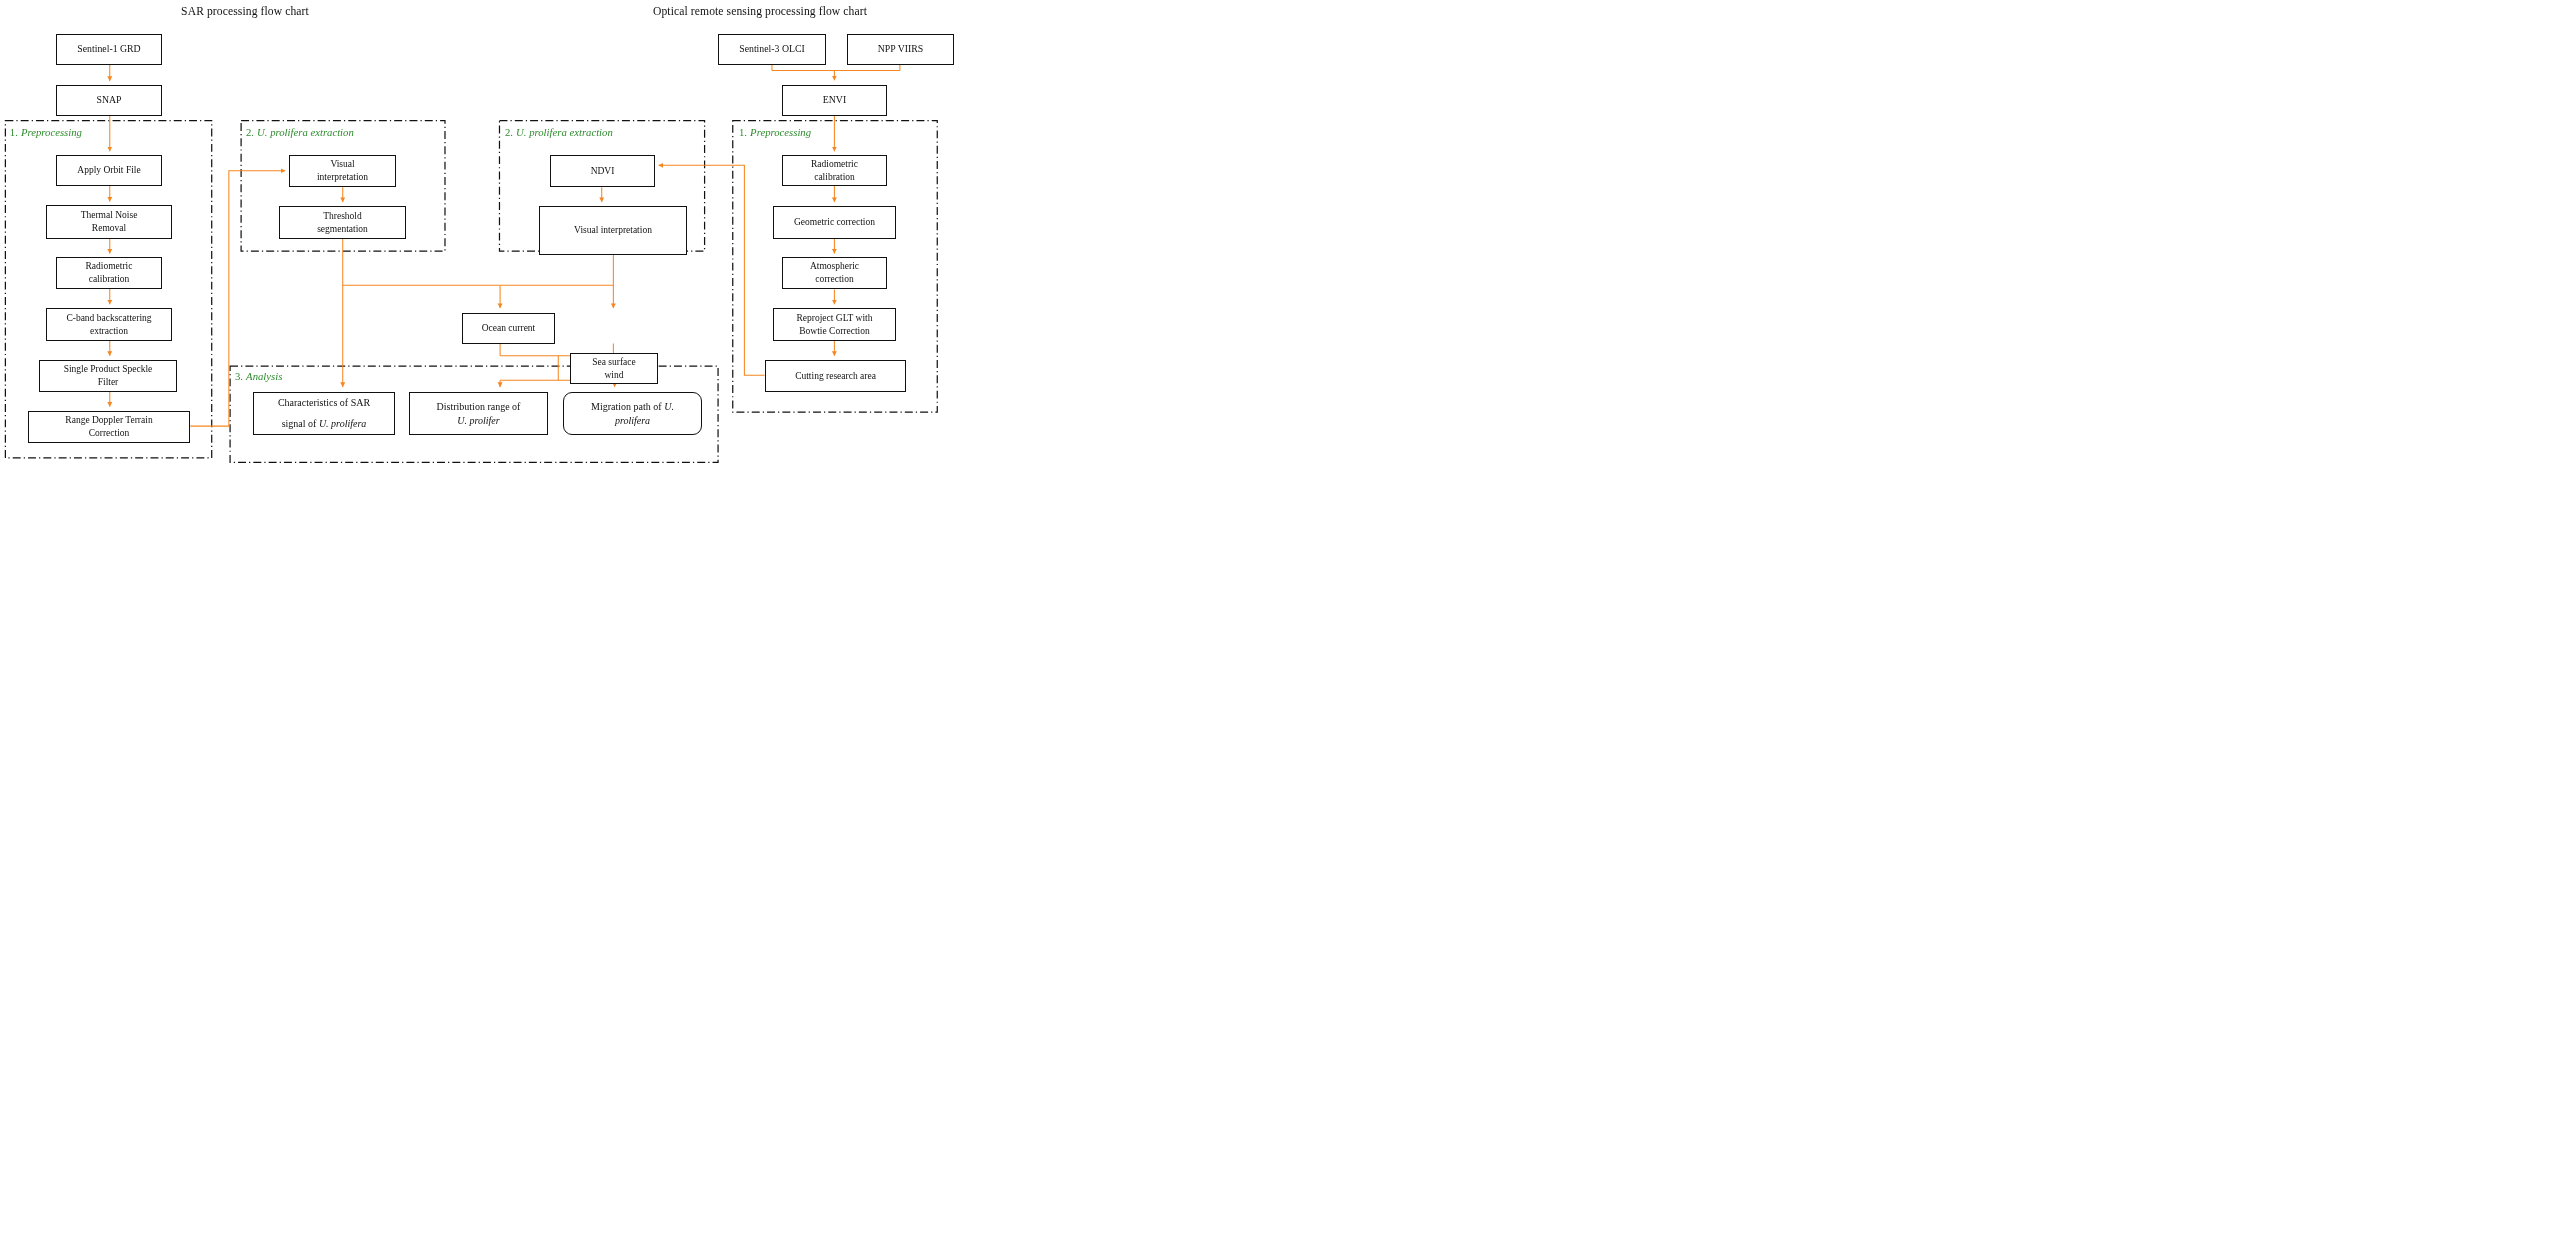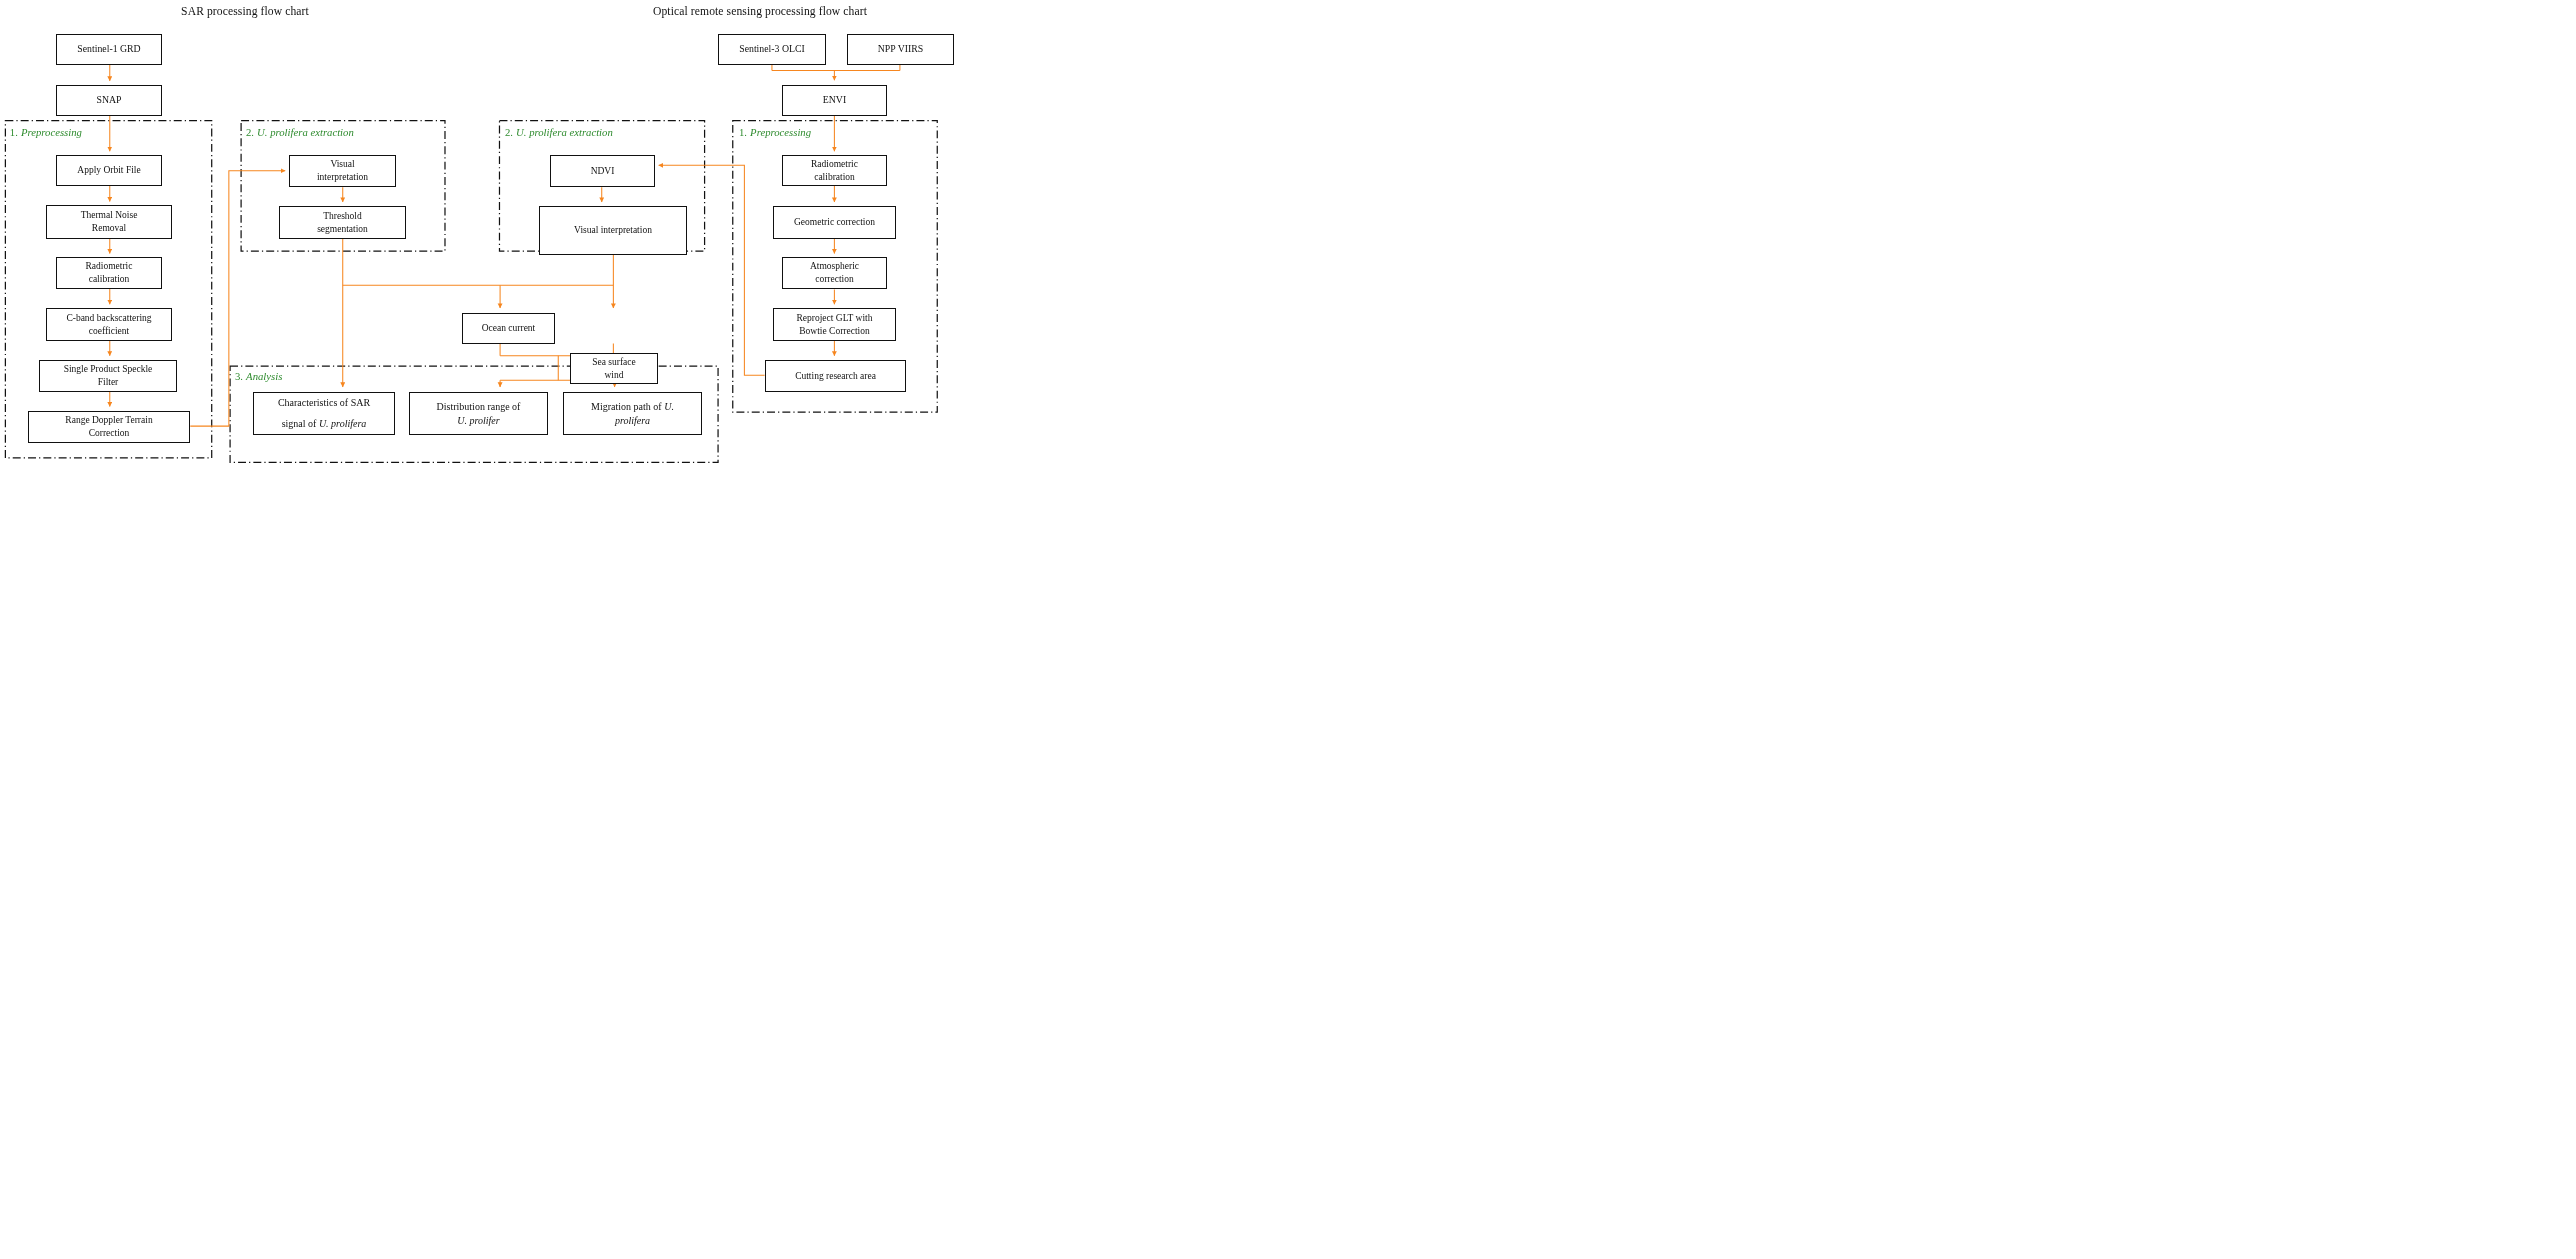--- a/index.html
+++ b/index.html
@@ -133,21 +133,21 @@
   <div class="node" style="left:46px;top:205px;width:126px;height:34px;">
     <span>Thermal Noise</span>
     <span>Removal</span>
   </div>
   <div class="node" style="left:56px;top:257px;width:106px;height:32px;">
     <span>Radiometric</span>
     <span>calibration</span>
   </div>
   <div class="node" style="left:46px;top:308px;width:126px;height:33px;">
     <span>C-band backscattering</span>
-    <span>coefficient</span>
+    <span>extraction</span>
   </div>
   <div class="node" style="left:39px;top:360px;width:138px;height:32px;">
     <span>Single Product Speckle</span>
     <span>Filter</span>
   </div>
   <div class="node" style="left:28px;top:411px;width:162px;height:32px;">
     <span>Range Doppler Terrain</span>
     <span>Correction</span>
   </div>
 
@@ -205,19 +205,19 @@
   </div>
 
   <div class="node analysis tall-gap" style="left:253px;top:392px;width:142px;height:43px;">
     <span>Characteristics of SAR</span>
     <span class="inlinewrap"><span>signal of </span><i>U. prolifera</i></span>
   </div>
   <div class="node analysis" style="left:409px;top:392px;width:139px;height:43px;">
     <span>Distribution range of</span>
     <span class="inlinewrap"><i>U. prolifer</i></span>
   </div>
-  <div class="node analysis" style="left:563px;top:392px;width:139px;height:43px;">
+  <div class="node analysis" style="left:563px;top:392px;width:139px;height:43px;border-radius:9px;">
     <span class="inlinewrap"><span>Migration path of </span><i>U.</i></span>
     <span class="inlinewrap"><i>prolifera</i></span>
   </div>
 
 </div>
 
 
 </body></html>

